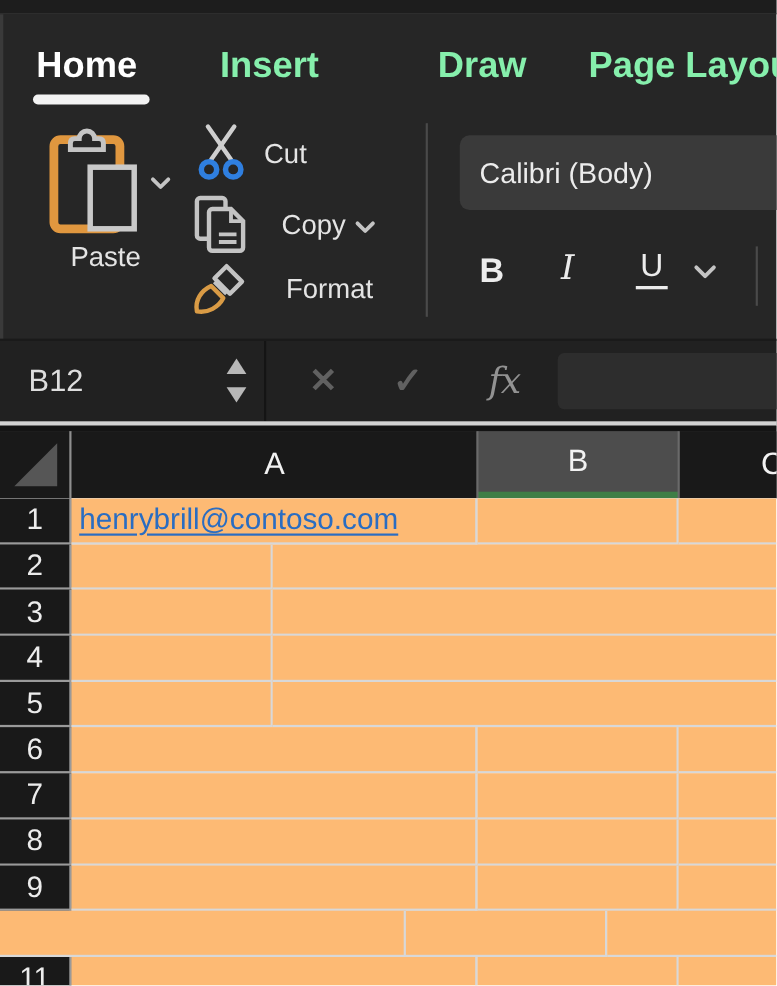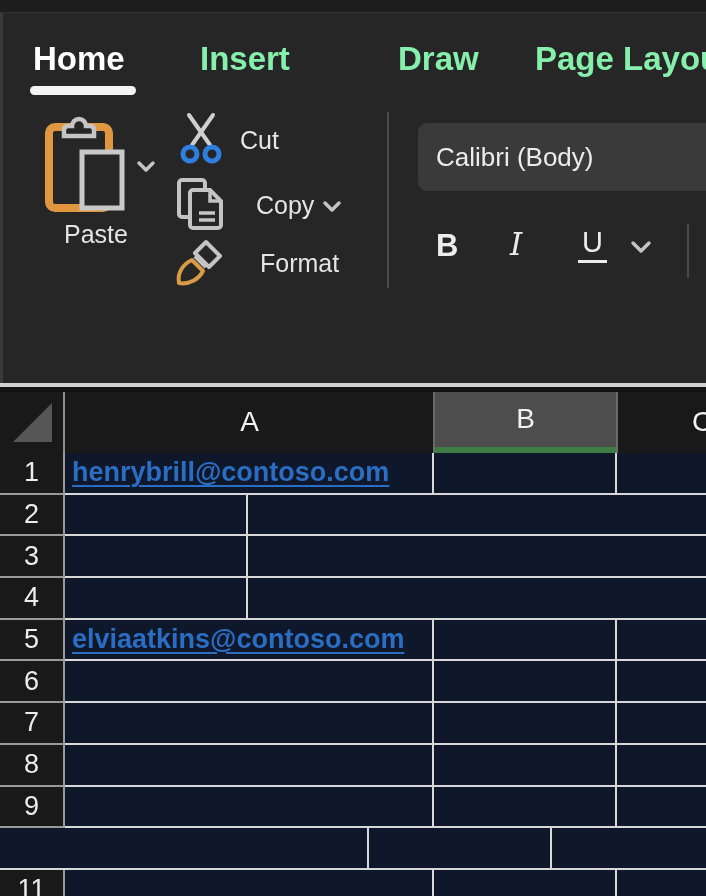--- a/index.html
+++ b/index.html
@@ -74,21 +74,21 @@
   .colh-c{left:617px;width:170px;}
   .hsep{position:absolute;top:0;width:2px;height:61px;}
   .hsep-1{left:63px;background:#8f8f8f;}
   .hsep-2{left:433px;background:#6a6a6a;}
   .hsep-3{left:616px;background:#6a6a6a;}
 
   
   .rows-area{position:absolute;left:0;top:453px;width:706px;height:443px;overflow:hidden;background:#ffffff;}
   .sheet-row{display:flex;height:41.7px;box-sizing:border-box;}
   .row-header{flex:0 0 65px;box-sizing:border-box;background:#191919;border-right:2px solid #9a9a9a;border-bottom:2px solid #9a9a9a;color:#ececec;font-size:27px;font-weight:500;display:flex;align-items:center;justify-content:center;}
-  .cell{box-sizing:border-box;background:#0f172a;border-right:2px solid #d8d8d8;border-bottom:2px solid #d8d8d8;font-weight:bold;}
+  .cell{box-sizing:border-box;background:#fdba74;border-right:2px solid #d8d8d8;border-bottom:2px solid #d8d8d8;}
   .cell-a{flex:0 0 369px;position:relative;z-index:2;overflow:visible;}
   .cell-b{flex:0 0 183px;}
   .cell-c{flex:1 1 auto;border-right:none;}
   .link{position:relative;z-index:3;display:inline-block;white-space:nowrap;padding-left:7px;line-height:38px;font-size:27px;color:#2a6dc2;text-decoration:underline;text-decoration-thickness:2px;text-underline-offset:4px;}
 </style>
 </head>
 <body>
 
 <div class="chrome">
   <div class="titlebar"></div>
@@ -143,20 +143,30 @@
     <span>Calibri (Body)</span>
   </div>
   <span class="btn-bold">B</span>
   <span class="btn-italic">I</span>
   <span class="btn-underline">U</span>
   <svg class="icon-abs underline-chevron" width="22" height="14" viewBox="0 0 22 14">
     <polyline points="3,3 11,11 19,3" fill="none" stroke="#c4c4c4" stroke-width="3.5" stroke-linecap="round" stroke-linejoin="round"></polyline>
   </svg>
   <div class="vdiv vdiv2"></div>
 
+  <div class="formula-bar">
+    <span class="name-box-value">B12</span>
+    <div class="spin spin-up"></div>
+    <div class="spin spin-down"></div>
+    <div class="fb-div"></div>
+    <span class="fb-glyph fb-cancel">✕</span>
+    <span class="fb-glyph fb-enter">✓</span>
+    <span class="fb-glyph fb-fx">fx</span>
+    <div class="fb-input"></div>
+  </div>
 </div>
 
 <div class="sheet-top-line"></div>
 <div class="sheet-gap"></div>
 
 <div class="col-headers">
   <div class="corner">
     <div class="corner-tri"></div>
   </div>
   <div class="colh colh-a">A</div>
@@ -184,21 +194,20 @@
       <div class="cell cell-b"></div>
       <div class="cell cell-c"></div>
     </div>
     <div class="sheet-row">
       <div class="row-header">4</div>
       <div class="cell cell-b"></div>
       <div class="cell cell-c"></div>
     </div>
     <div class="sheet-row">
       <div class="row-header">5</div>
-      <div class="cell cell-a"><span class="link">elviaatkins@contoso.com</span></div>
       <div class="cell cell-b"></div>
       <div class="cell cell-c"></div>
     </div>
     <div class="sheet-row">
       <div class="row-header">6</div>
       <div class="cell cell-a"></div>
       <div class="cell cell-b"></div>
       <div class="cell cell-c"></div>
     </div>
     <div class="sheet-row">

